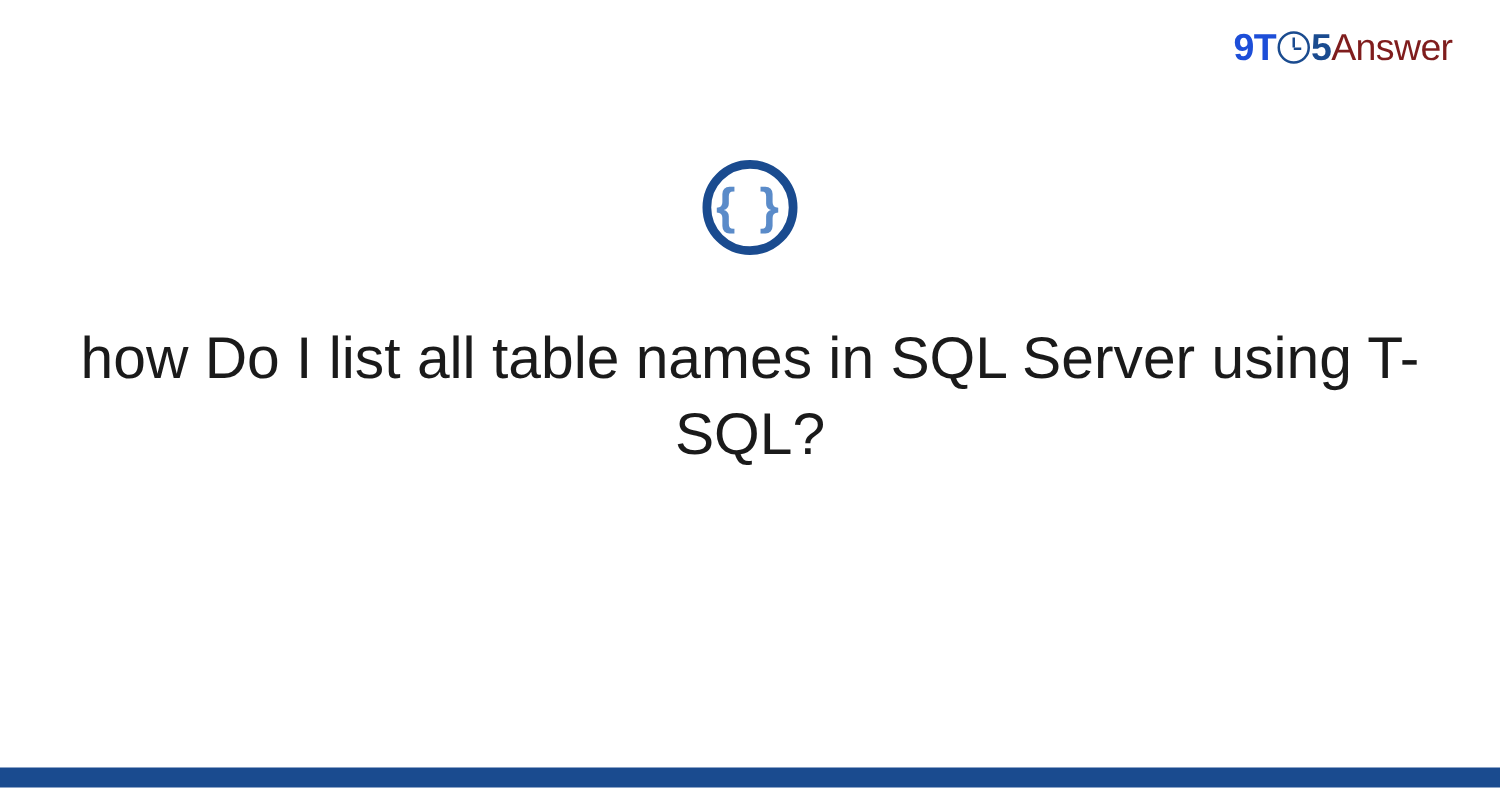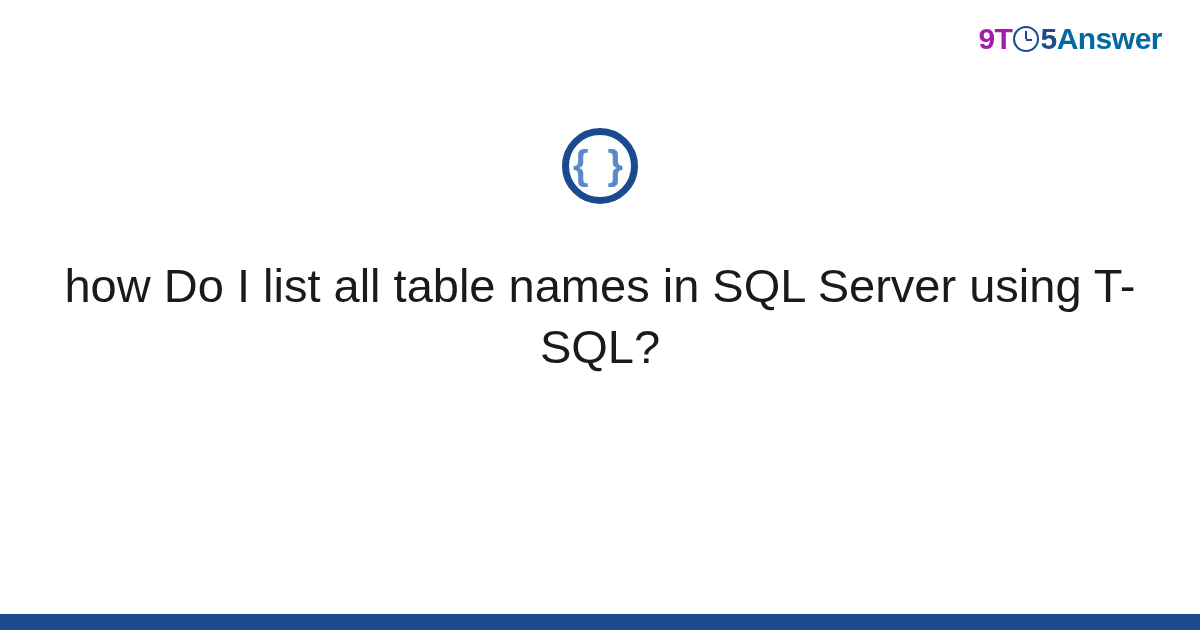--- a/index.html
+++ b/index.html
@@ -17,21 +17,21 @@
     }
     .logo {
       position: absolute;
       top: 22px;
       right: 38px;
       font-size: 30px;
       font-weight: 600;
       letter-spacing: -0.5px;
     }
     .logo-9t {
-      color: #a21caf;
+      color: #1d4ed8;
       font-weight: 700;
     }
     .logo-clock {
       display: inline-flex;
       align-items: center;
       justify-content: center;
       width: 26px;
       height: 26px;
       border: 2.5px solid #1a4b8f;
       border-radius: 50%;
@@ -56,22 +56,22 @@
       height: 2px;
       background: #1a4b8f;
       top: 11px;
       left: 11px;
     }
     .logo-5 {
       color: #1a4b8f;
       font-weight: 700;
     }
     .logo-answer {
-      color: #0369a1;
-      font-weight: 700;
+      color: #7f1d1d;
+      font-weight: 400;
     }
     .center-icon {
       position: absolute;
       top: 128px;
       left: 50%;
       transform: translateX(-50%);
       width: 76px;
       height: 76px;
       border: 7px solid #1a4b8f;
       border-radius: 50%;

